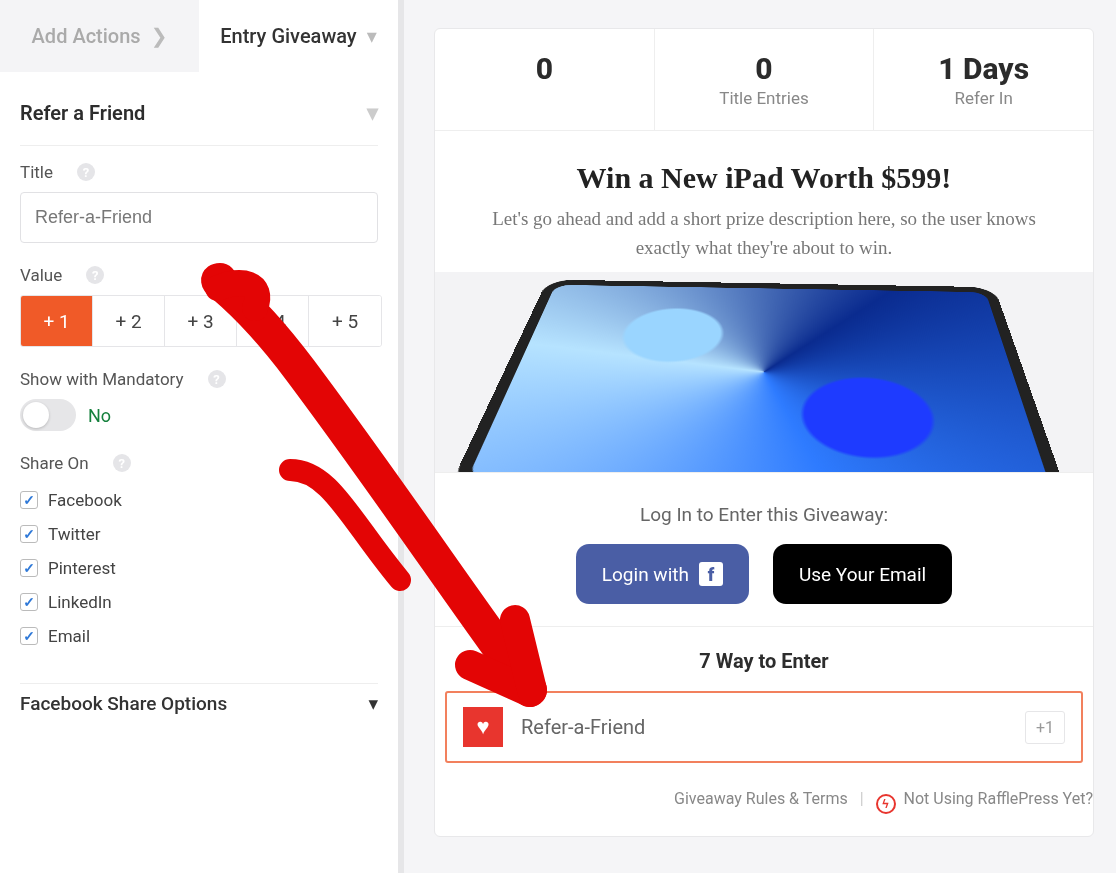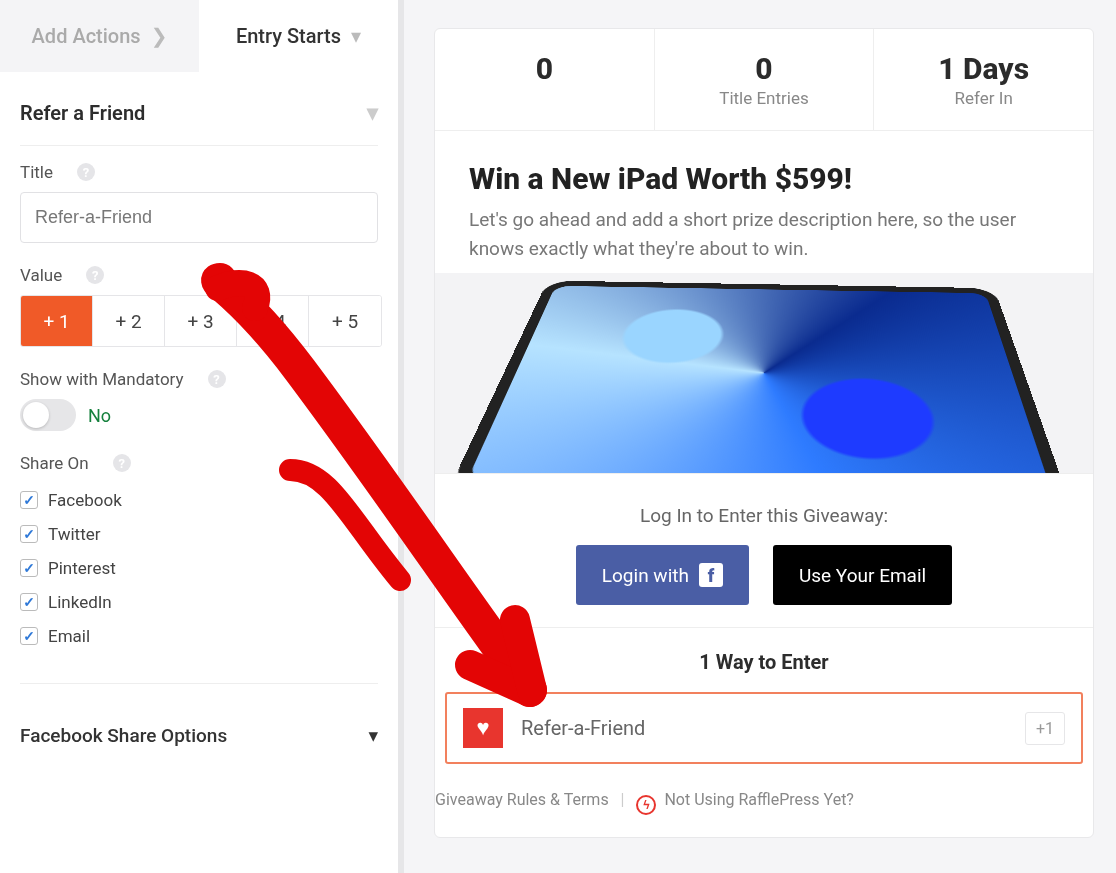--- a/index.html
+++ b/index.html
@@ -157,21 +157,21 @@
     align-items: center;
     justify-content: center;
     color: #2f79d8;
     font-size: 14px;
     font-weight: 900;
   }
   .section-accordion {
     display: flex;
     align-items: center;
     justify-content: space-between;
-    padding: 40px 0 12px 0;
+    padding: 8px 0 12px 0;
     border-top: 1px solid #eee;
     margin-top: 30px;
     font-size: 19px;
     font-weight: 500;
     color: #333;
   }
   
   .preview-wrap {
     flex: 1;
     padding: 28px 22px 0 30px;
@@ -188,21 +188,21 @@
   }
   .stat {
     flex: 1;
     padding: 22px 0 22px 0;
     text-align: center;
     border-right: 1px solid #eee;
   }
   .stat:last-child { border-right: none; }
   .stat-val { font-size: 30px; font-weight: 800; color: #2b2b2b; }
   .stat-label { font-size: 17px; color: #888; margin-top: 2px; }
-  .headline { padding: 30px 34px 10px; }
+  .headline { text-align: center; padding: 30px 34px 10px; font-family: Liberation Serif, serif; }
   .headline h1 { font-size: 30px; font-weight: 800; color: #222; }
   .sub { font-size: 19px; color: #777; line-height: 1.5; margin-top: 10px; }
   .prize-img {
     height: 200px;
     background: linear-gradient(#f3f3f5,#f3f3f5);
     position: relative;
     overflow: hidden;
   }
   .ipad {
     position: absolute;
@@ -211,40 +211,40 @@
     border-radius: 30px;
     border: 12px solid #222;
     background:
       radial-gradient(circle at 30% 30%, #9ad5ff 0 12%, transparent 13%),
       radial-gradient(circle at 70% 70%, #1e3bff 0 14%, transparent 15%),
       conic-gradient(from 40deg at 50% 50%, #0a2b8f, #2e7bff, #b6e3ff, #0a2b8f);
   }
   .login-block { text-align:center; padding: 30px 20px 22px; border-top: 1px solid #eee;}
   .login-caption { font-size: 19px; color: #666; margin-bottom: 18px; }
   .login-btns { display:flex; gap: 24px; justify-content:center; }
-  .btn { padding: 18px 26px; border-radius: 3px; font-size: 19px; color:#fff; display:flex; align-items:center; gap:10px; cursor:pointer; }
+  .btn { padding: 18px 26px; border-radius: 13px; font-size: 19px; color:#fff; display:flex; align-items:center; gap:10px; cursor:pointer; }
   .btn-fb { background:#4a5ea5; }
   .btn-email { background:#000000; }
   .fb-icon { width: 24px; height: 24px; background:#fff; color:#4a5ea5; font-weight:900; display:flex; align-items:center; justify-content:center; border-radius:3px; font-size:18px;}
   .ways-head { text-align:center; font-size:20px; font-weight:700; padding: 22px 0 18px; border-top: 1px solid #eee; }
   .entry-item {
     margin: 0 10px 12px 10px;
     border: 2px solid #f2805d;
     border-radius: 3px;
     display:flex;
     align-items:center;
     padding: 14px 16px;
     gap: 18px;
     position: relative;
   }
   .entry-icon { width: 40px; height: 40px; background:#e8352e; color:#fff; display:flex; align-items:center; justify-content:center; font-size:22px;}
   .entry-title { font-size: 20px; color:#666; flex:1; }
   .entry-plus { border:1px solid #e6e6e8; padding:6px 10px; color:#999; font-size:16px; border-radius:3px;}
   .footer-links {
-    text-align:left;
+    text-align:right;
     padding: 14px 0 22px;
     font-size: 16px;
     color:#888;
   }
   .footer-links .sep { margin: 0 8px; color:#ccc;}
   .logo { display:inline-flex; width:20px; height:20px; border:2px solid #e8352e; border-radius:50%; color:#e8352e; align-items:center; justify-content:center; font-size:12px; font-weight:900; vertical-align:-4px; margin-right:4px;}
   .chev-down::before { content:"\25BE"; }
   .chev-right::before { content:"\276F"; }
 
   
@@ -263,21 +263,21 @@
 
 <div class="app">
 
   <aside class="sidebar">
     <div class="tabs">
       <div class="tab inactive">
         <span>Add Actions</span>
         <span class="chev chev-right"></span>
       </div>
       <div class="tab">
-        <span>Entry Starts</span>
+        <span>Entry Giveaway</span>
         <span class="chev chev-down"></span>
       </div>
     </div>
 
     <div class="sidebar-scroll">
       <div class="panel">
         <div class="panel-head">
           <span>Refer a Friend</span>
           <span class="chev chev-down"></span>
         </div>
@@ -385,21 +385,21 @@
           <div class="btn btn-fb">
             <span>Login with</span>
             <span class="fb-icon">f</span>
           </div>
           <div class="btn btn-email">
             <span>Use Your Email</span>
           </div>
         </div>
       </div>
 
-      <div class="ways-head">1 Way to Enter</div>
+      <div class="ways-head">7 Way to Enter</div>
 
       <div class="entry-item">
         <div class="entry-icon">♥</div>
         <div class="entry-title">Refer-a-Friend</div>
         <div class="entry-plus">+1</div>
       </div>
 
       <div class="footer-links">
         <span>Giveaway Rules &amp; Terms</span>
         <span class="sep">|</span>

